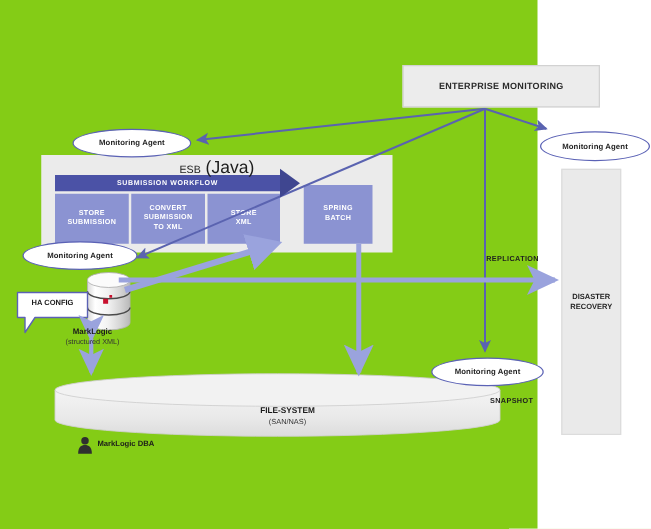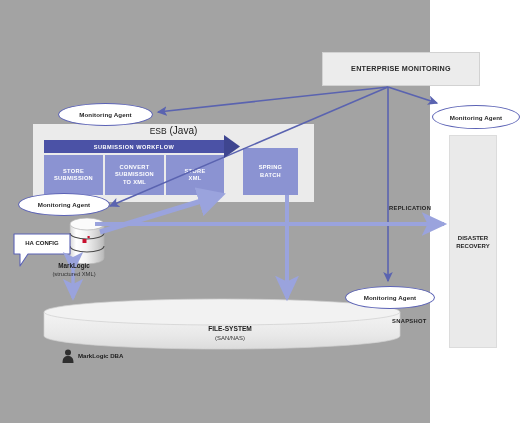--- a/index.html
+++ b/index.html
@@ -1,38 +1,38 @@
 <!DOCTYPE html>
 <html><head>
 <meta charset="utf-8">
 <style>
   html,body{margin:0;padding:0;background:#ffffff;}
   body{width:521px;height:423px;overflow:hidden;
        font-family:"Liberation Sans","DejaVu Sans",sans-serif;
        -webkit-font-smoothing:antialiased;}
-  #stage{position:relative;width:430px;height:423px;background:#a3a3a3;}
+  #stage{position:relative;width:430px;height:423px;background:#84cc16;}
 
   svg.layer{position:absolute;left:0;top:0;width:521px;height:423px;overflow:visible;}
   #arrows{z-index:2;pointer-events:none;}
 
   .node{position:absolute;box-sizing:border-box;}
 
   
   #ent-box{left:322px;top:52px;width:158px;height:34px;background:#ececec;
            border:1px solid #d2d2d2;z-index:3;
            display:flex;flex-direction:column;align-items:center;justify-content:center;}
   #ent-box .l1{font-size:7.2px;font-weight:bold;color:#2b2b2b;letter-spacing:.25px;line-height:10px;}
   #ent-box .l2{font-size:7.2px;color:#3a3a3a;letter-spacing:.25px;line-height:10px;}
 
   
   #esb-panel{left:33px;top:124px;width:281px;height:78px;background:#ebebeb;z-index:1;}
   #esb-title{position:absolute;left:33px;top:125px;width:281px;text-align:center;
              font-size:8.5px;color:#1b1b1b;z-index:3;}
   #esb-title b{font-weight:normal;}
-  #esb-title span{font-weight:normal;font-size:10px;}
+  #esb-title span{font-weight:normal;font-size:14px;}
 
   #wf-band{left:44px;top:140px;width:180px;height:13px;background:#4b52a6;z-index:2;
            display:flex;align-items:center;justify-content:center;}
   #wf-band span{font-size:5.6px;font-weight:bold;color:#fff;letter-spacing:.5px;}
 
   .stage-box{background:#8b93d2;z-index:2;display:flex;align-items:center;justify-content:center;
              text-align:center;}
   .stage-box span{font-size:5.7px;font-weight:bold;color:#fff;line-height:7.4px;letter-spacing:.3px;
                   white-space:pre-line;}
   #b1{left:44px;top:155px;width:59px;height:40px;}

